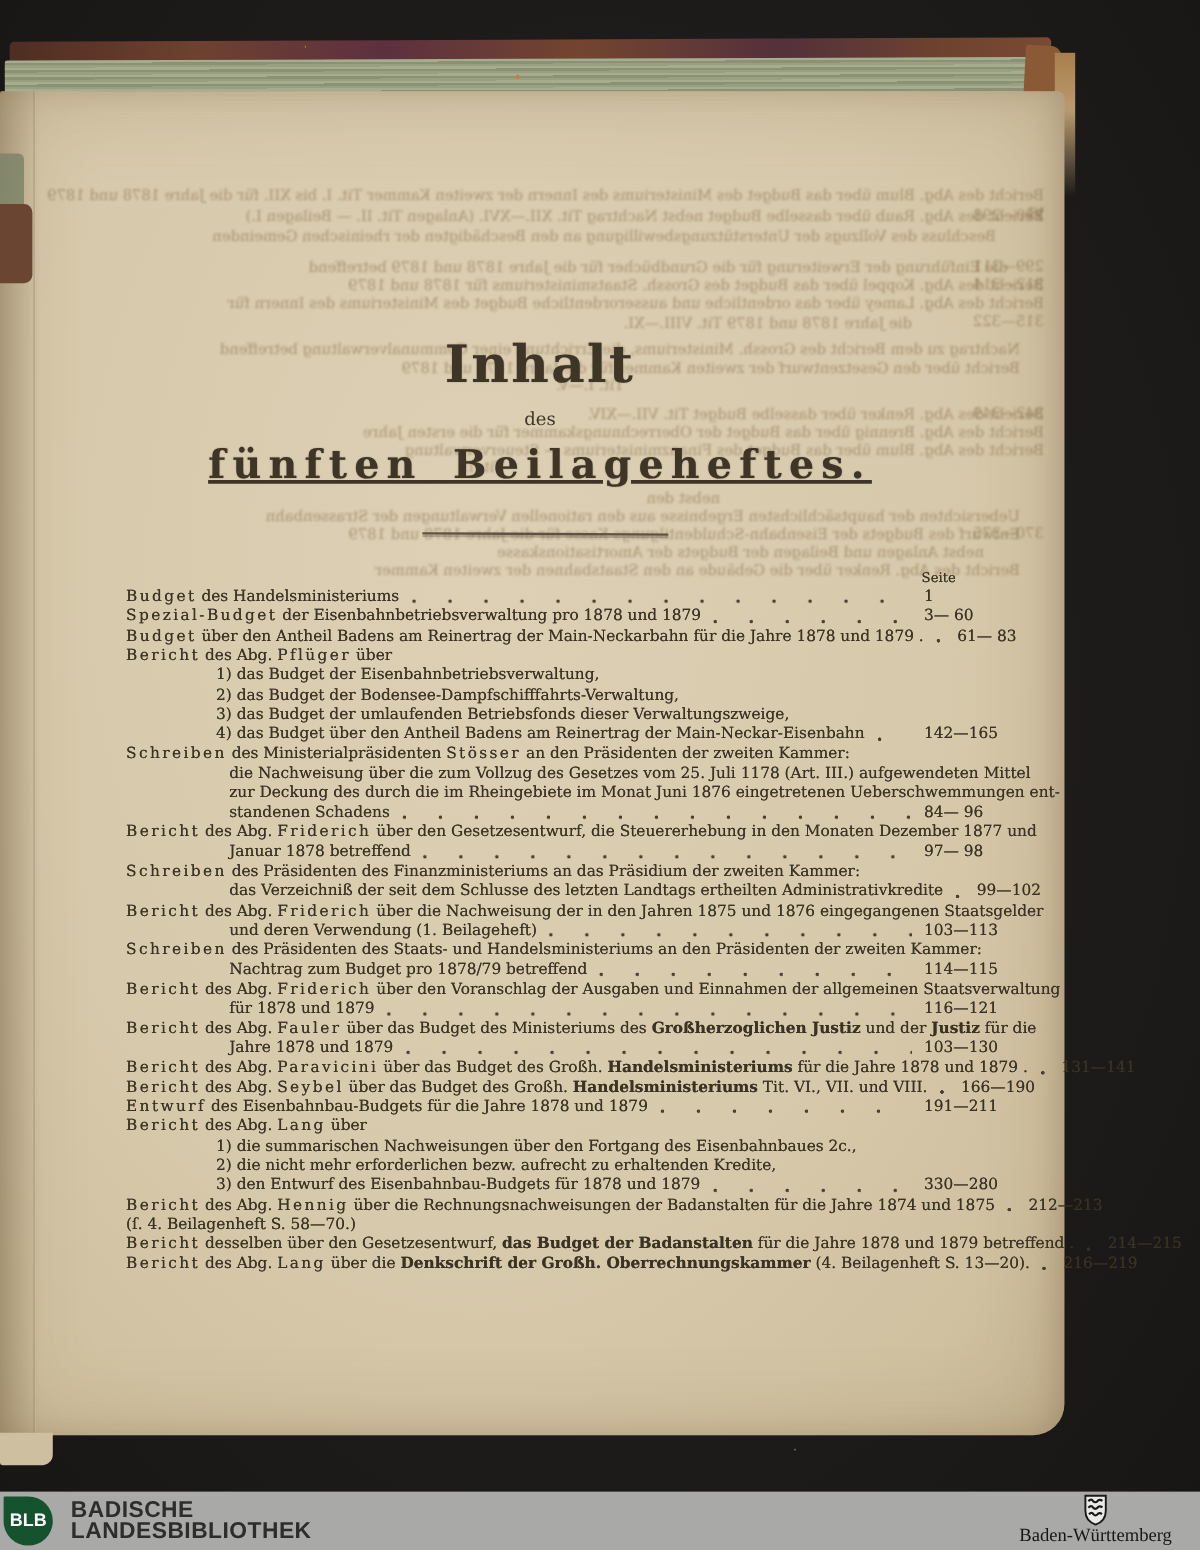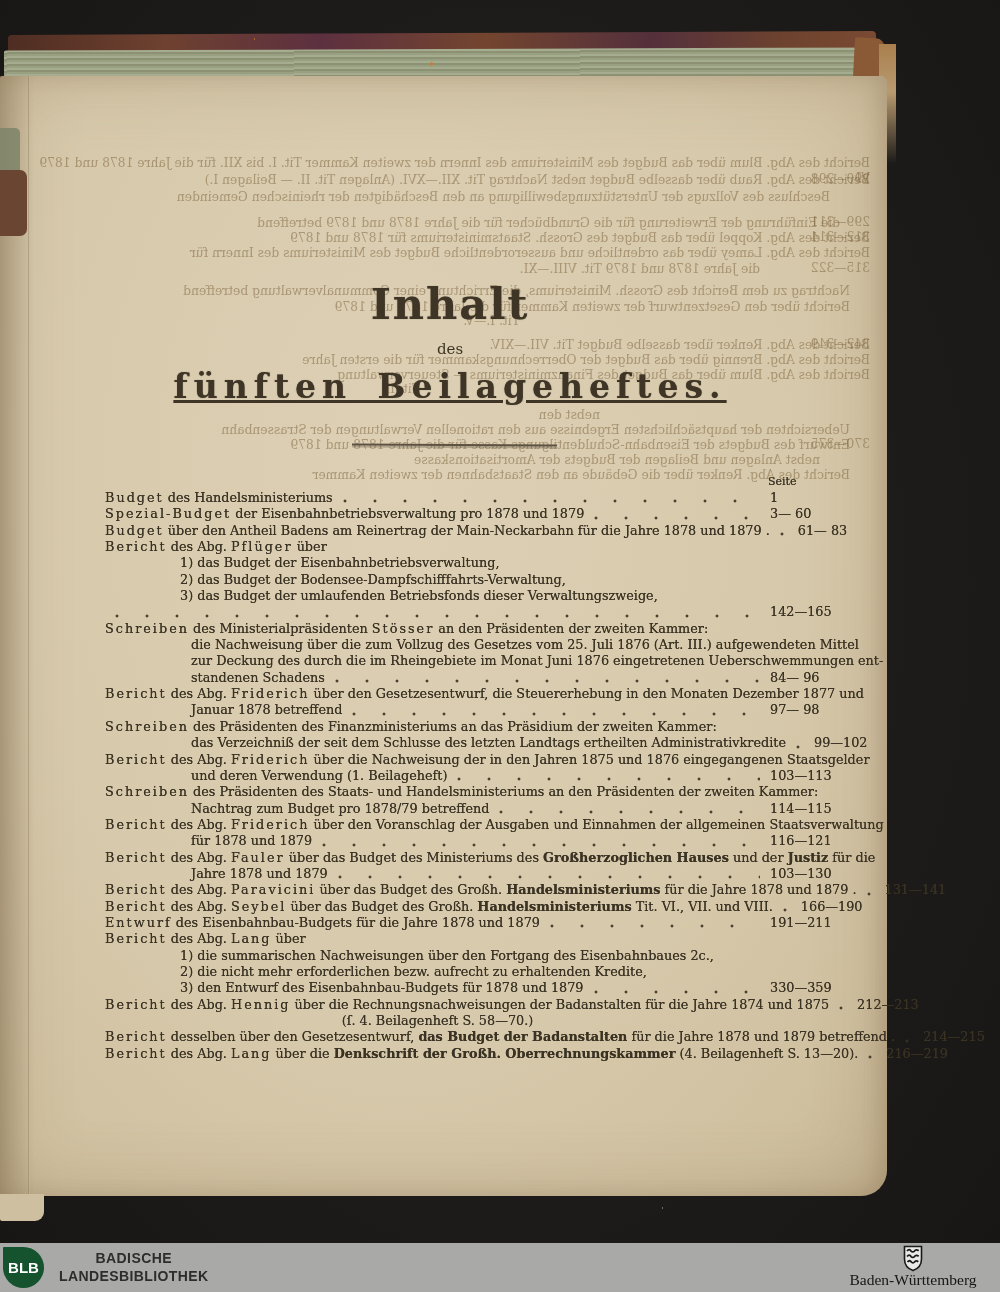--- a/index.html
+++ b/index.html
@@ -41,38 +41,38 @@
     text-shadow:0 0 1px rgba(62,53,38,.6);text-decoration:underline;}
   .rule{position:absolute;left:352px;top:368px;width:205px;border-top:2px solid #5e5242;
     box-shadow:0 2px 0 rgba(94,82,66,.35);transform:rotate(.3deg);}
   .toc{position:absolute;left:105px;top:399px;width:722px;font-size:12.8px;color:#3a3223;
     text-shadow:0 0 .4px rgba(58,50,35,.85);}
   .seite{margin-left:663px;font-size:11px;height:15px;}
   .row{display:flex;align-items:baseline;line-height:16.35px;}
   .row .t{white-space:pre;}
   .ind1 .t{padding-left:75px;}
   .ind2 .t{padding-left:86px;}
-  .cen{display:block;text-align:center;padding-right:57px;}
+  .cen{display:block;padding-right:57px;}
   .pgs{width:57px;flex:none;white-space:pre;}
   .lead{flex:1;min-width:8px;align-self:flex-end;height:4px;margin:0 10px 3px 10px;
     background-image:radial-gradient(circle at 2px 2px,rgba(58,50,35,.9) 1.3px,transparent 1.7px);
     background-size:30px 4px;background-repeat:repeat-x;}
   .sp{letter-spacing:2px;}
   .b{font-weight:bold;}
   
   .dust{position:absolute;left:430px;top:62px;width:3px;height:4px;background:#c87f3a;border-radius:50%;
     box-shadow:-177px -25px 0 -1px #b9762e, 231px 1144px 0 -1px #8a8a84, -280px 1153px 0 -1.5px #6f6f68,
                500px 230px 0 -1.5px #54544c, 528px 578px 0 -1.5px #4a4a44, -120px 300px 0 -1.5px #34342e;}
   
   .footer{position:absolute;left:0;top:1243px;width:1000px;height:49px;background:#a9a9a7;}
   .blb-badge{position:absolute;left:3px;top:4px;width:41px;height:41px;background:#14532d;
     border-radius:1px 55% 55% 55%;display:flex;align-items:center;justify-content:center;
     color:#fff;font-family:"Liberation Sans", sans-serif;font-weight:bold;font-size:15px;}
   .blb-name{position:absolute;left:59px;top:7px;font-family:"Liberation Sans", sans-serif;
-    font-weight:bold;font-size:14px;line-height:17.5px;color:#2d2d2b;letter-spacing:.4px;text-align:center;}
+    font-weight:bold;font-size:19px;line-height:17.5px;color:#2d2d2b;letter-spacing:.4px;}
   .bw{position:absolute;right:2px;top:0;width:170px;height:49px;text-align:center;
     font-family:"Liberation Serif", serif;}
   .bw svg{display:block;margin:2px auto 0;}
   .bw-label{font-size:15.5px;color:#161616;line-height:16px;}
 </style>
 </head>
 <body>
 
 <div class="stage">
 
@@ -144,28 +144,29 @@
           <div class="row ind1">
             <span class="t"><span class="">1) das Budget der Eisenbahnbetriebsverwaltung,</span></span>
           </div>
           <div class="row ind1">
             <span class="t"><span class="">2) das Budget der Bodensee-Dampfschifffahrts-Verwaltung,</span></span>
           </div>
           <div class="row ind1">
             <span class="t"><span class="">3) das Budget der umlaufenden Betriebsfonds dieser Verwaltungszweige,</span></span>
           </div>
           <div class="row ind1">
+            <span class="t"><span class="">4) das Budget über den Antheil Badens am Reinertrag der Main-Neckar-Eisenbahn</span></span>
             <span class="lead"></span>
             <span class="pgs">142—165</span>
           </div>
           <div class="row">
             <span class="t"><span class="sp ">Schreiben</span><span class=""> des Ministerialpräsidenten </span><span class="sp ">Stösser</span><span class=""> an den Präsidenten der zweiten Kammer:</span></span>
           </div>
           <div class="row ind2">
-            <span class="t"><span class="">die Nachweisung über die zum Vollzug des Gesetzes vom 25. Juli 1876 (Art. III.) aufgewendeten Mittel</span></span>
+            <span class="t"><span class="">die Nachweisung über die zum Vollzug des Gesetzes vom 25. Juli 1178 (Art. III.) aufgewendeten Mittel</span></span>
           </div>
           <div class="row ind2">
             <span class="t"><span class="">zur Deckung des durch die im Rheingebiete im Monat Juni 1876 eingetretenen Ueberschwemmungen ent-</span></span>
           </div>
           <div class="row ind2">
             <span class="t"><span class="">standenen Schadens</span></span>
             <span class="lead"></span>
             <span class="pgs">84— 96</span>
           </div>
           <div class="row">
@@ -202,21 +203,21 @@
           </div>
           <div class="row">
             <span class="t"><span class="sp ">Bericht</span><span class=""> des Abg. </span><span class="sp ">Friderich</span><span class=""> über den Voranschlag der Ausgaben und Einnahmen der allgemeinen Staatsverwaltung</span></span>
           </div>
           <div class="row ind2">
             <span class="t"><span class="">für 1878 und 1879</span></span>
             <span class="lead"></span>
             <span class="pgs">116—121</span>
           </div>
           <div class="row">
-            <span class="t"><span class="sp ">Bericht</span><span class=""> des Abg. </span><span class="sp ">Fauler</span><span class=""> über das Budget des Ministeriums des </span><span class="b">Großherzoglichen Hauses</span><span class=""> und der </span><span class="b">Justiz</span><span class=""> für die</span></span>
+            <span class="t"><span class="sp ">Bericht</span><span class=""> des Abg. </span><span class="sp ">Fauler</span><span class=""> über das Budget des Ministeriums des </span><span class="b">Großherzoglichen Justiz</span><span class=""> und der </span><span class="b">Justiz</span><span class=""> für die</span></span>
           </div>
           <div class="row ind2">
             <span class="t"><span class="">Jahre 1878 und 1879</span></span>
             <span class="lead"></span>
             <span class="pgs">103—130</span>
           </div>
           <div class="row">
             <span class="t"><span class="sp ">Bericht</span><span class=""> des Abg. </span><span class="sp ">Paravicini</span><span class=""> über das Budget des Großh. </span><span class="b">Handelsministeriums</span><span class=""> für die Jahre 1878 und 1879 .</span></span>
             <span class="lead"></span>
             <span class="pgs">131—141</span>
@@ -236,21 +237,21 @@
           </div>
           <div class="row ind1">
             <span class="t"><span class="">1) die summarischen Nachweisungen über den Fortgang des Eisenbahnbaues 2c.,</span></span>
           </div>
           <div class="row ind1">
             <span class="t"><span class="">2) die nicht mehr erforderlichen bezw. aufrecht zu erhaltenden Kredite,</span></span>
           </div>
           <div class="row ind1">
             <span class="t"><span class="">3) den Entwurf des Eisenbahnbau-Budgets für 1878 und 1879</span></span>
             <span class="lead"></span>
-            <span class="pgs">330—359</span>
+            <span class="pgs">330—280</span>
           </div>
           <div class="row">
             <span class="t"><span class="sp ">Bericht</span><span class=""> des Abg. </span><span class="sp ">Hennig</span><span class=""> über die Rechnungsnachweisungen der Badanstalten für die Jahre 1874 und 1875</span></span>
             <span class="lead"></span>
             <span class="pgs">212—213</span>
           </div>
           <div class="row" style="display: block;">
             <span class="t cen"><span class="">(ſ. 4. Beilagenheft S. 58—70.)</span></span>
           </div>
           <div class="row">

